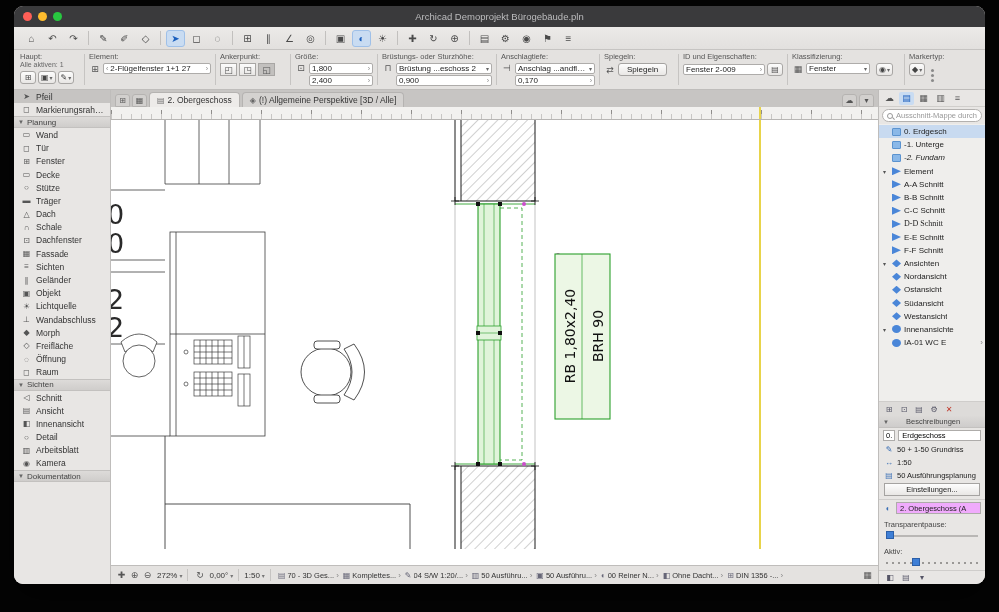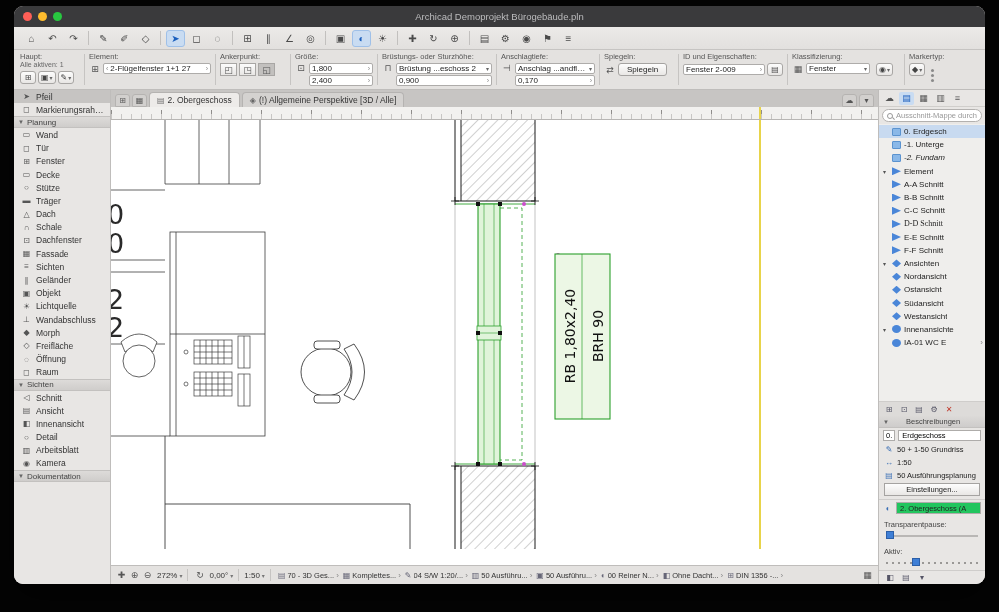--- a/index.html
+++ b/index.html
@@ -98,21 +98,21 @@
   .nm-ico{font-size:8px;color:#556;width:12px;text-align:center;}
   .qo-header{height:12px;display:flex;align-items:center;gap:17px;background:linear-gradient(#dcdad8,#cecccb);font-size:7.5px;color:#444;padding:0 4px;border-bottom:1px solid #c3c1bf;flex:0 0 auto;text-align:center;}
   .qo-story{display:flex;align-items:center;gap:3px;padding:2px 4px;flex:0 0 auto;}
   .qo-num{background:#fff;border:1px solid #aeacaa;font-size:7.5px;padding:0 2px;height:11px;display:flex;align-items:center;flex:0 0 auto;}
   .qo-name{flex:1;background:#fff;border:1px solid #aeacaa;font-size:7.5px;padding:0 3px;height:11px;display:flex;align-items:center;overflow:hidden;white-space:nowrap;}
   .qo-row{display:flex;align-items:center;gap:3px;height:13px;padding:0 5px;font-size:7.5px;color:#222;white-space:nowrap;overflow:hidden;flex:0 0 auto;}
   .qo-ico{font-size:8px;color:#3a6fb5;width:10px;text-align:center;flex:0 0 auto;}
   .qo-label{overflow:hidden;text-overflow:ellipsis;}
   .qo-btn{margin:1px 5px 3px;background:linear-gradient(#fdfdfd,#e9e7e5);border:1px solid #a5a3a1;border-radius:0;height:13px;display:flex;align-items:center;justify-content:center;font-size:7.5px;color:#222;flex:0 0 auto;}
   .trace-row{display:flex;align-items:center;gap:3px;padding:2px 4px;border-top:1px solid #cfcdcb;flex:0 0 auto;}
-  .trace-field{flex:1;background:#22c55e;border:1px solid #aeacaa;height:12px;font-size:7.5px;display:flex;align-items:center;padding:0 3px;overflow:hidden;white-space:nowrap;color:#222;}
+  .trace-field{flex:1;background:#f0abfc;border:1px solid #aeacaa;height:12px;font-size:7.5px;display:flex;align-items:center;padding:0 3px;overflow:hidden;white-space:nowrap;color:#222;}
   .tp-label{font-size:7.5px;color:#444;padding:4px 5px 1px;flex:0 0 auto;}
   .slider{height:11px;margin:0 7px 2px;position:relative;flex:0 0 auto;}
   .slider .track{position:absolute;left:0;right:0;top:5px;height:2px;background:#b9b7b5;}
   .slider .track.dotted{background:repeating-linear-gradient(90deg,#9a9896 0 2px,transparent 2px 6px);}
   .slider .handle{position:absolute;top:1px;width:8px;height:8px;background:#3f7fd6;border:1px solid #2b5fa8;}
   .nav-footer{height:14px;display:flex;align-items:center;gap:4px;padding:0 5px;border-top:1px solid #cfcdcb;flex:0 0 auto;}
   
   .bottomstrip{height:16px;background:#f5f4f3;border-top:1px solid #cfcdcb;display:flex;align-items:center;justify-content:flex-end;padding:0 10px;gap:5px;flex:0 0 auto;}
   .brand-logo{width:10px;height:10px;background:#6a6a6a;border-radius:2px;position:relative;flex:0 0 auto;}
   .brand-logo:after{content:"";position:absolute;inset:2px;border:1px solid #f5f4f3;border-radius:1px;}

